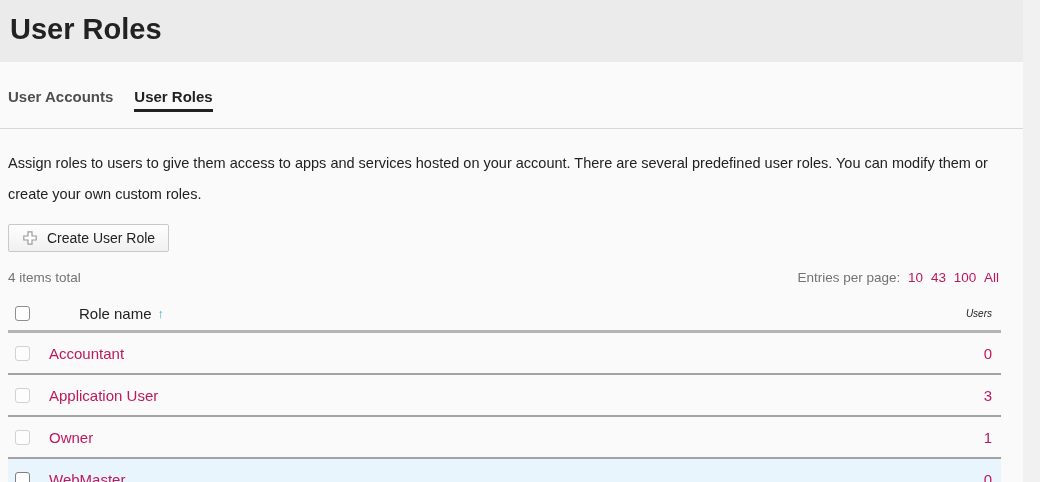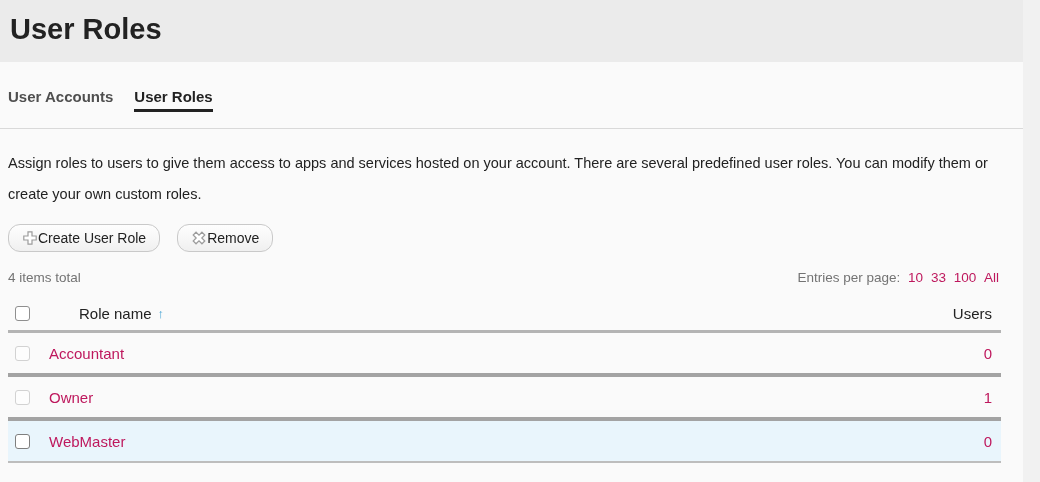--- a/index.html
+++ b/index.html
@@ -16,54 +16,54 @@
   .title-band h1{margin:0;font-size:29px;font-weight:700;color:#222;letter-spacing:0;}
   
   .tabs{padding:26px 0 16px 8px;border-bottom:1px solid #d9d9d9;display:flex;}
   .tab{font-size:15px;font-weight:700;color:#4f4f4f;padding:0 0 7px 0;margin-right:21px;cursor:pointer;}
   .tab.active{color:#222;border-bottom:3px solid #222;padding-bottom:4px;}
   
   .desc{margin:19px 14px 0 8px;font-size:14.5px;line-height:31px;color:#222;max-width:1001px;}
   
   .toolbar{margin:14px 0 0 8px;display:flex;}
   .btn{
-    display:inline-flex;align-items:center;
+    display:inline-flex;align-items:center;gap:9px;
     height:28px;padding:0 13px;margin-right:17px;
     background:linear-gradient(#fefefe,#f0f0f0);
-    border:1px solid #c9c9c9;border-radius:12px;
+    border:1px solid #c9c9c9;border-radius:2px;
     font-family:inherit;font-size:14px;color:#222;cursor:pointer;
   }
   .btn svg{display:block;}
   
   .list-meta{margin:18px 0 8px 0;padding:0 24px 0 8px;display:flex;align-items:center;font-size:13.5px;}
   .muted{color:#737373;}
   .list-meta .right{margin-left:auto;color:#737373;}
   a.link{color:#be185d;text-decoration:none;cursor:pointer;}
   .pgsize a.link{margin-left:4px;}
   
   .table{margin:12px 22px 0 8px;width:993px;}
   .thead{
     display:flex;align-items:center;height:33px;
     border-bottom:3px solid #b4b4b4;font-size:15px;color:#222;gap:30px;
   }
   .row{
     display:flex;align-items:center;height:40px;
-    border-bottom:4px solid #a3a3a3;font-size:15px;
+    border-bottom:2px solid #a3a3a3;font-size:15px;
   }
   .row.last{background:#e9f5fc;border-bottom:2px solid #bdbdbd;height:40px;}
   .cb{
     width:15px;height:15px;box-sizing:border-box;margin-left:7px;
     background:#fff;border:1px solid #8f8f8f;border-radius:3px;cursor:pointer;flex:none;
   }
   .row .cb{border-color:#d2d2d2;background:#fdfdfd;}
   .row.last .cb{border-color:#7f7f7f;background:#fff;}
   .rolecell{margin-left:19px;}
   .sort-arrow{color:#47a3d4;font-size:13px;margin-left:6px;}
   .userscell{margin-left:auto;padding-right:9px;}
-  .thead .userscell{padding-right:9px;font-size:15px;color:#222;cursor:default;}
+  .thead .userscell{padding-right:9px;font-size:10px;color:#222;cursor:default;font-style:italic;}
   .th-label{cursor:pointer;display:inline-flex;align-items:center;}
 </style>
 </head>
 <body>
 
 <div class="panel">
 
   <div class="title-band">
     <h1>User Roles</h1>
   </div>
@@ -77,36 +77,28 @@
 
   <div class="toolbar">
     <button class="btn">
       <span>
         <svg width="16" height="16" viewBox="0 0 16 16">
           <path d="M6 1.8h4v4.2h4.2v4H10v4.2H6V10H1.8V6H6z" fill="#fff" stroke="#9c9c9c" stroke-width="1.2"></path>
         </svg>
       </span>
       <span>Create User Role</span>
     </button>
-    <button class="btn">
-      <span>
-        <svg width="16" height="16" viewBox="0 0 16 16">
-          <path d="M6 1.8h4v4.2h4.2v4H10v4.2H6V10H1.8V6H6z" fill="#fff" stroke="#9c9c9c" stroke-width="1.2" transform="rotate(45 8 8)"></path>
-        </svg>
-      </span>
-      <span>Remove</span>
-    </button>
   </div>
 
   <div class="list-meta">
     <span class="muted">4 items total</span>
     <span class="right pgsize">
       <span>Entries per page:</span>
       <a class="link">10</a>
-      <a class="link">33</a>
+      <a class="link">43</a>
       <a class="link">100</a>
       <a class="link">All</a>
     </span>
   </div>
 
   <div class="table">
 
     <div class="thead">
       <span class="cb"></span>
       <span class="rolecell th-label">
@@ -115,20 +107,25 @@
       </span>
       <span class="userscell">Users</span>
     </div>
 
     <div class="row">
       <span class="cb"></span>
       <a class="link rolecell">Accountant</a>
       <a class="link userscell">0</a>
     </div>
 
+    <div class="row">
+      <span class="cb"></span>
+      <a class="link rolecell">Application User</a>
+      <a class="link userscell">3</a>
+    </div>
 
     <div class="row">
       <span class="cb"></span>
       <a class="link rolecell">Owner</a>
       <a class="link userscell">1</a>
     </div>
 
     <div class="row last">
       <span class="cb"></span>
       <a class="link rolecell">WebMaster</a>

